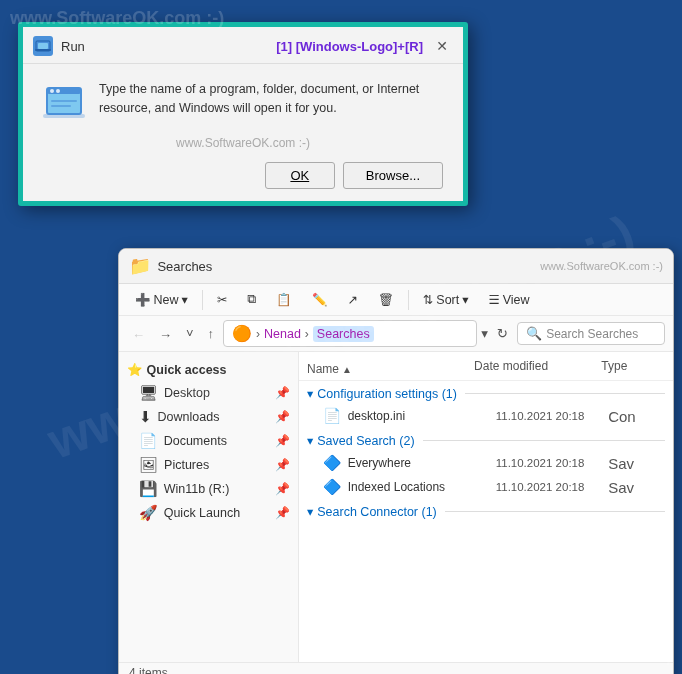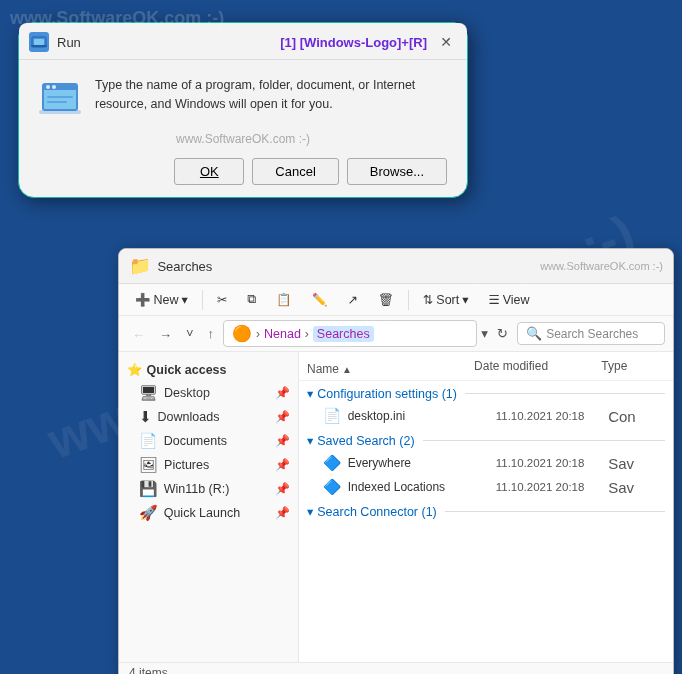--- a/index.html
+++ b/index.html
@@ -37,22 +37,22 @@
     }
     .watermark-bottom { bottom: 8px; right: 10px; }
 
     
     .run-dialog {
       position: absolute;
       top: 22px;
       left: 18px;
       width: 450px;
       background: #f3f3f3;
-      border: 1px solid #14b8a6;
-      border-radius: 16px;
+      border: 5px solid #14b8a6;
+      border-radius: 3px;
       box-shadow: 4px 4px 18px rgba(0,0,0,0.45);
       z-index: 100;
     }
     .run-title-bar {
       display: flex;
       align-items: center;
       padding: 8px 10px 6px 10px;
       border-bottom: 1px solid #ddd;
       border-radius: 8px 8px 0 0;
       background: #f3f3f3;
@@ -442,21 +442,20 @@
         </svg>
       </div>
       <p class="run-desc">Type the name of a program, folder, document, or Internet resource, and Windows will open it for you.</p>
     </div>
 
 
     <div class="run-watermark">www.SoftwareOK.com :-)</div>
 
     <div class="run-buttons">
       <button class="run-btn run-btn-ok">OK</button>
-      <button class="run-btn">Cancel</button>
       <button class="run-btn">Browse...</button>
     </div>
   </div>
 </div>
 
 <div class="explorer-window">
 
   <div class="explorer-title-bar">
     <span class="explorer-title-icon">📁</span>
     <span class="explorer-title-text">Searches</span>

